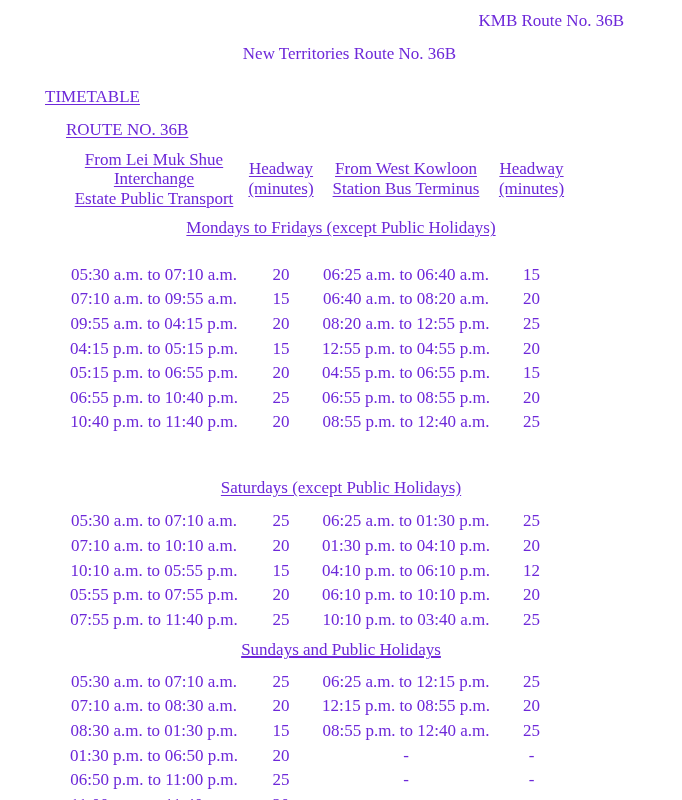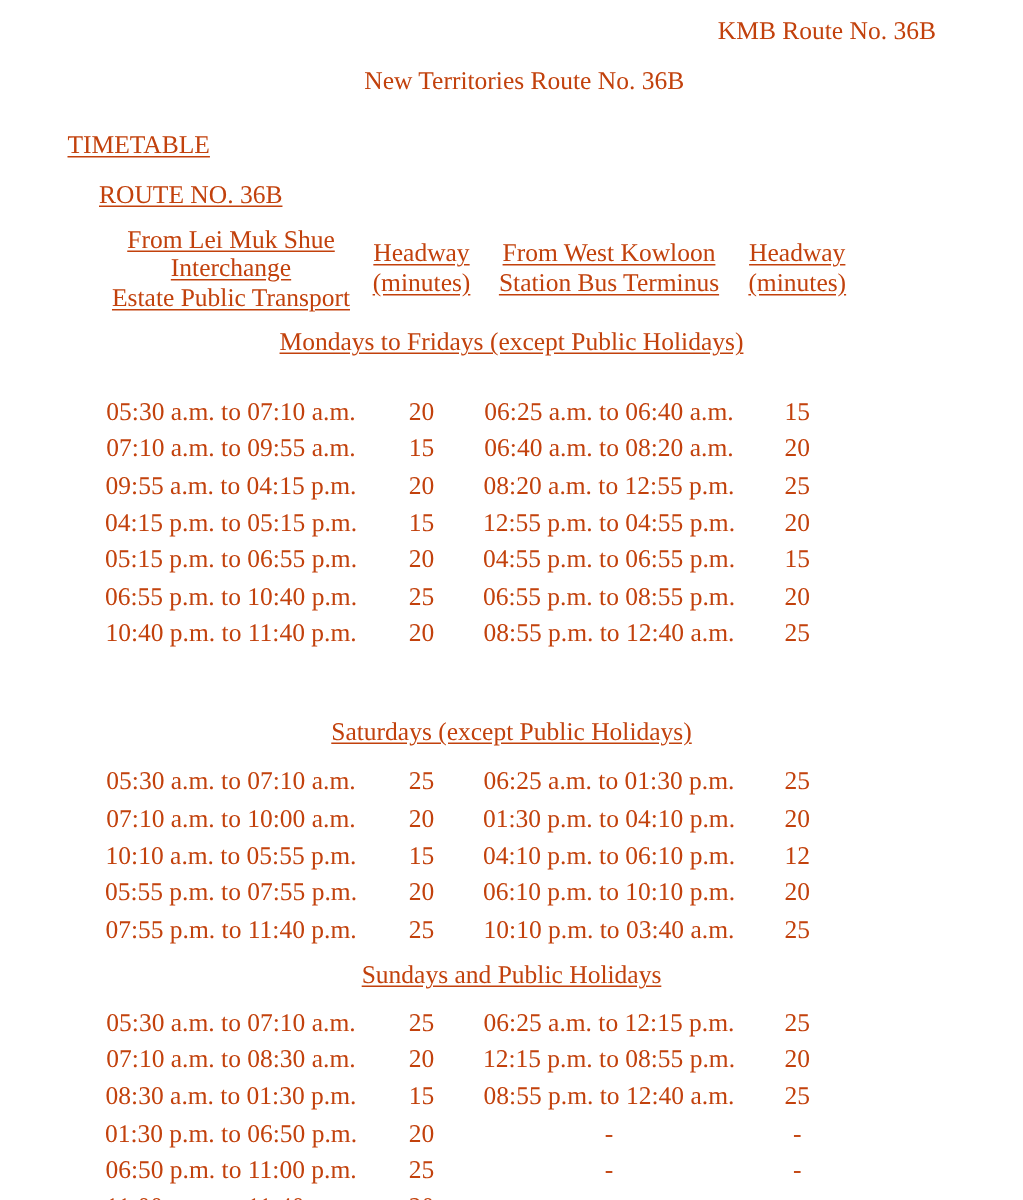--- a/index.html
+++ b/index.html
@@ -1,37 +1,37 @@
 <!DOCTYPE html>
 <html><head>
 <meta charset="utf-8">
 <style>
   html,body { margin:0; padding:0; background:#e8e8e8; }
   .page {
-    width:682px; height:800px; margin:0 auto; background:#ffffff; color:#c2410c;
+    width:682px; height:800px; margin:0 auto; background:#ffffff; color:#6d28d9;
     font-family:"Liberation Serif", serif; font-size:17px; line-height:1.2;
     position:relative; overflow:hidden;
   }
   .u { text-decoration:underline; text-underline-offset:2px; }
   .top-right { text-align:right; padding:11px 58px 0 0; }
   .subtitle  { text-align:center; margin-top:13px;margin-left:17px; }
   .timetable-heading { margin:22px 0 0 45px; }
   .route-heading     { margin:13px 0 0 66px; }
 
   .col-headers {
     display:grid; grid-template-columns:182px 72px 178px 73px;
     margin-left:63px; margin-top:9px; align-items:center;
     text-align:center; line-height:19.6px;
   }
   .hcell span { display:block; }
 
   .sec-title { text-align:center; margin-bottom:24px; }
   .tsection.s0 .sec-title { margin-top:10px; }
   .tsection.s1 .sec-title { margin-top:43px; margin-bottom:11px; }
-  .tsection.s2 .sec-title { margin-top:8px; margin-bottom:9px; }
+  .tsection.s2 .sec-title { margin-top:8px; margin-bottom:9px;text-decoration:underline; }
 
   .row {
     display:grid; grid-template-columns:182px 72px 178px 73px;
     margin-left:63px; height:24.6px; align-items:center; text-align:center;
   }
 </style>
 </head>
 <body>
 
 <div class="page">
@@ -108,21 +108,21 @@
       </section>
       <section class="tsection s1">
         <div class="sec-title"><span class="u">Saturdays (except Public Holidays)</span></div>
         <div class="row">
           <div class="cell c0">05:30 a.m. to 07:10 a.m.</div>
           <div class="cell c1">25</div>
           <div class="cell c2">06:25 a.m. to 01:30 p.m.</div>
           <div class="cell c3">25</div>
         </div>
         <div class="row">
-          <div class="cell c0">07:10 a.m. to 10:00 a.m.</div>
+          <div class="cell c0">07:10 a.m. to 10:10 a.m.</div>
           <div class="cell c1">20</div>
           <div class="cell c2">01:30 p.m. to 04:10 p.m.</div>
           <div class="cell c3">20</div>
         </div>
         <div class="row">
           <div class="cell c0">10:10 a.m. to 05:55 p.m.</div>
           <div class="cell c1">15</div>
           <div class="cell c2">04:10 p.m. to 06:10 p.m.</div>
           <div class="cell c3">12</div>
         </div>

